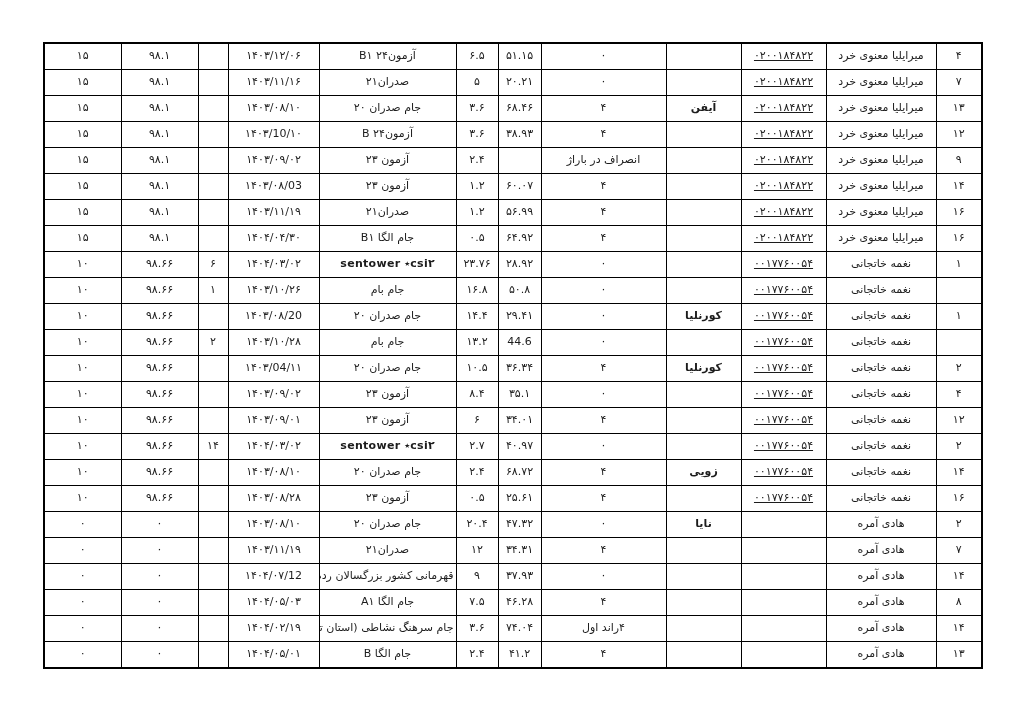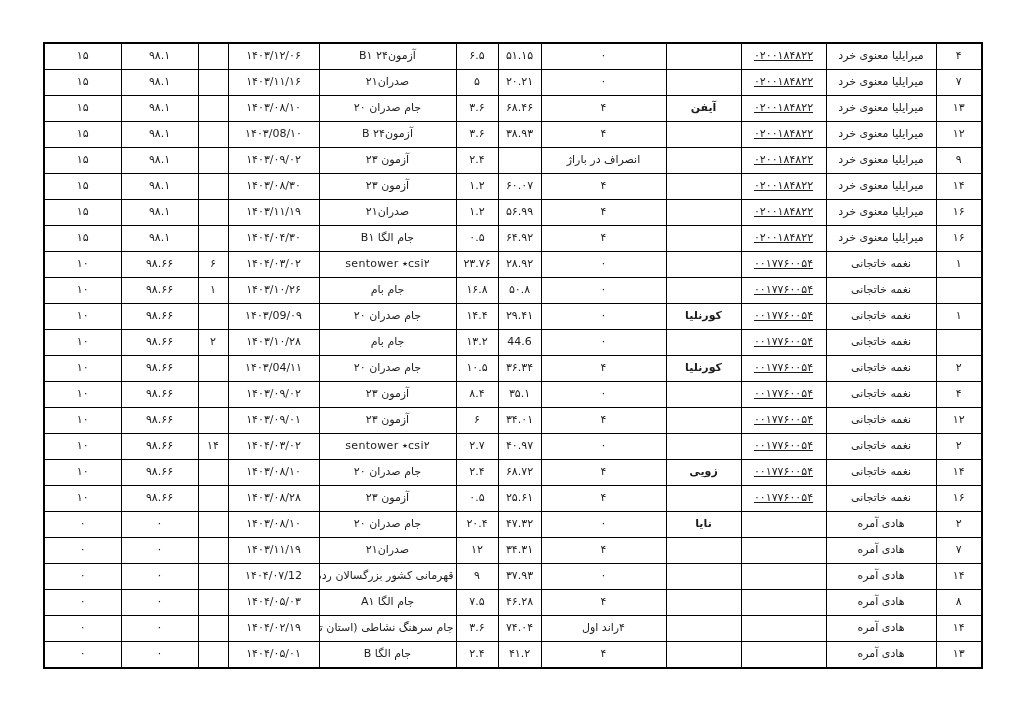--- a/index.html
+++ b/index.html
@@ -41,21 +41,21 @@
   td.c4{font-size:10.5px;}               
   td.c5{font-size:10.5px;}               
   td.c6{font-size:10.5px;}               
   td.c7{font-size:10.5px;overflow:visible;} 
   td.c8{font-size:10.5px;}               
   td.c9{font-size:8.5px;}                
   td.c10{font-size:10.5px;}              
   td.c11{font-size:11px;}                
   td.latin{
     font-size:13px;
-    font-weight:normal;
+    font-weight:bold;
     letter-spacing:.3px;
   }
 </style>
 </head>
 <body>
 
 <div class="sheet">
   <table class="grid" dir="rtl">
     <colgroup>
       <col style="width:46px">
@@ -116,21 +116,21 @@
   </tr>
         <tr>
     <td class="c0">۱۲</td>
     <td class="c1">میرایلیا معنوی خرد</td>
     <td class="c2">۰۲۰۰۱۸۴۸۲۲</td>
     <td class="c3"></td>
     <td class="c4">۴</td>
     <td class="c5">۳۸.۹۳</td>
     <td class="c6">۳.۶</td>
     <td class="c7">آزمون۲۴ B</td>
-    <td class="c8">۱۴۰۳/08/۱۰</td>
+    <td class="c8">۱۴۰۳/10/۱۰</td>
     <td class="c9"></td>
     <td class="c10">۹۸.۱</td>
     <td class="c11">۱۵</td>
   </tr>
         <tr>
     <td class="c0">۹</td>
     <td class="c1">میرایلیا معنوی خرد</td>
     <td class="c2">۰۲۰۰۱۸۴۸۲۲</td>
     <td class="c3"></td>
     <td class="c4">انصراف در باراژ</td>
@@ -144,21 +144,21 @@
   </tr>
         <tr>
     <td class="c0">۱۴</td>
     <td class="c1">میرایلیا معنوی خرد</td>
     <td class="c2">۰۲۰۰۱۸۴۸۲۲</td>
     <td class="c3"></td>
     <td class="c4">۴</td>
     <td class="c5">۶۰.۰۷</td>
     <td class="c6">۱.۲</td>
     <td class="c7">آزمون ۲۳</td>
-    <td class="c8">۱۴۰۳/۰۸/۳۰</td>
+    <td class="c8">۱۴۰۳/۰۸/03</td>
     <td class="c9"></td>
     <td class="c10">۹۸.۱</td>
     <td class="c11">۱۵</td>
   </tr>
         <tr>
     <td class="c0">۱۶</td>
     <td class="c1">میرایلیا معنوی خرد</td>
     <td class="c2">۰۲۰۰۱۸۴۸۲۲</td>
     <td class="c3"></td>
     <td class="c4">۴</td>
@@ -214,21 +214,21 @@
   </tr>
         <tr>
     <td class="c0">۱</td>
     <td class="c1">نغمه خاتجانی</td>
     <td class="c2">۰۰۱۷۷۶۰۰۵۴</td>
     <td class="c3">کورنلیا</td>
     <td class="c4">۰</td>
     <td class="c5">۲۹.۴۱</td>
     <td class="c6">۱۴.۴</td>
     <td class="c7">جام صدران ۲۰</td>
-    <td class="c8">۱۴۰۳/09/۰۹</td>
+    <td class="c8">۱۴۰۳/۰۸/20</td>
     <td class="c9"></td>
     <td class="c10">۹۸.۶۶</td>
     <td class="c11">۱۰</td>
   </tr>
         <tr>
     <td class="c0"></td>
     <td class="c1">نغمه خاتجانی</td>
     <td class="c2">۰۰۱۷۷۶۰۰۵۴</td>
     <td class="c3"></td>
     <td class="c4">۰</td>

